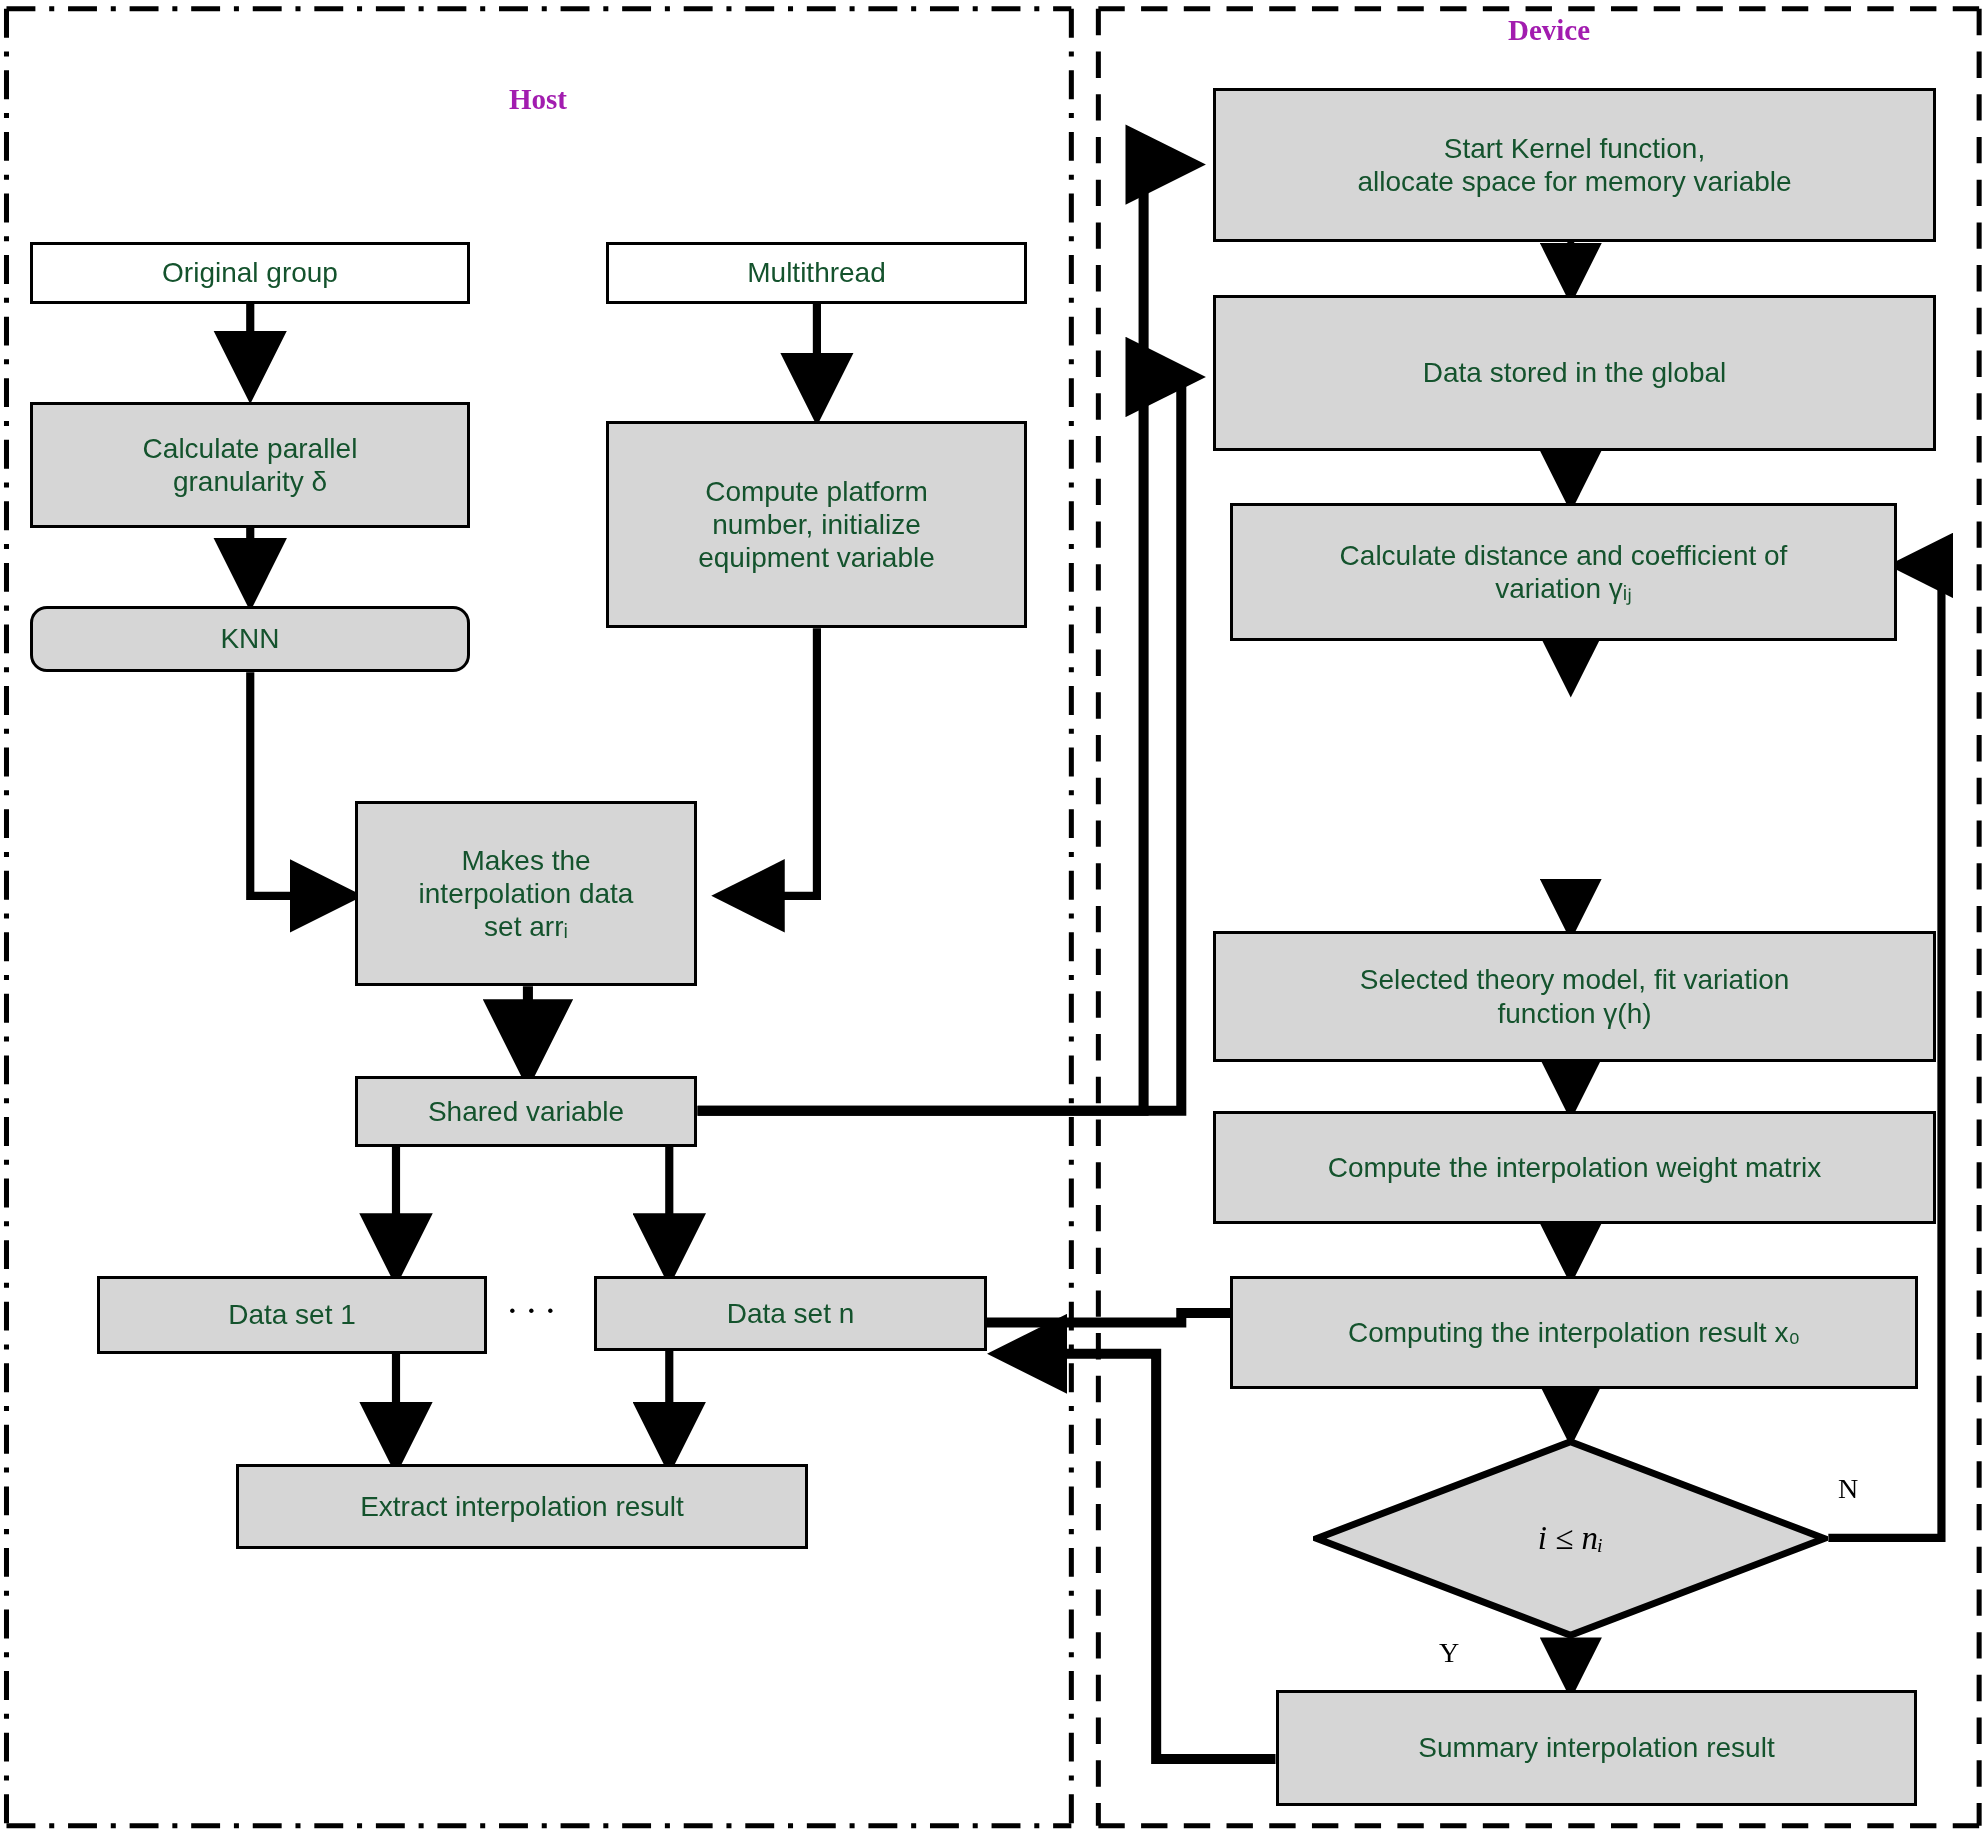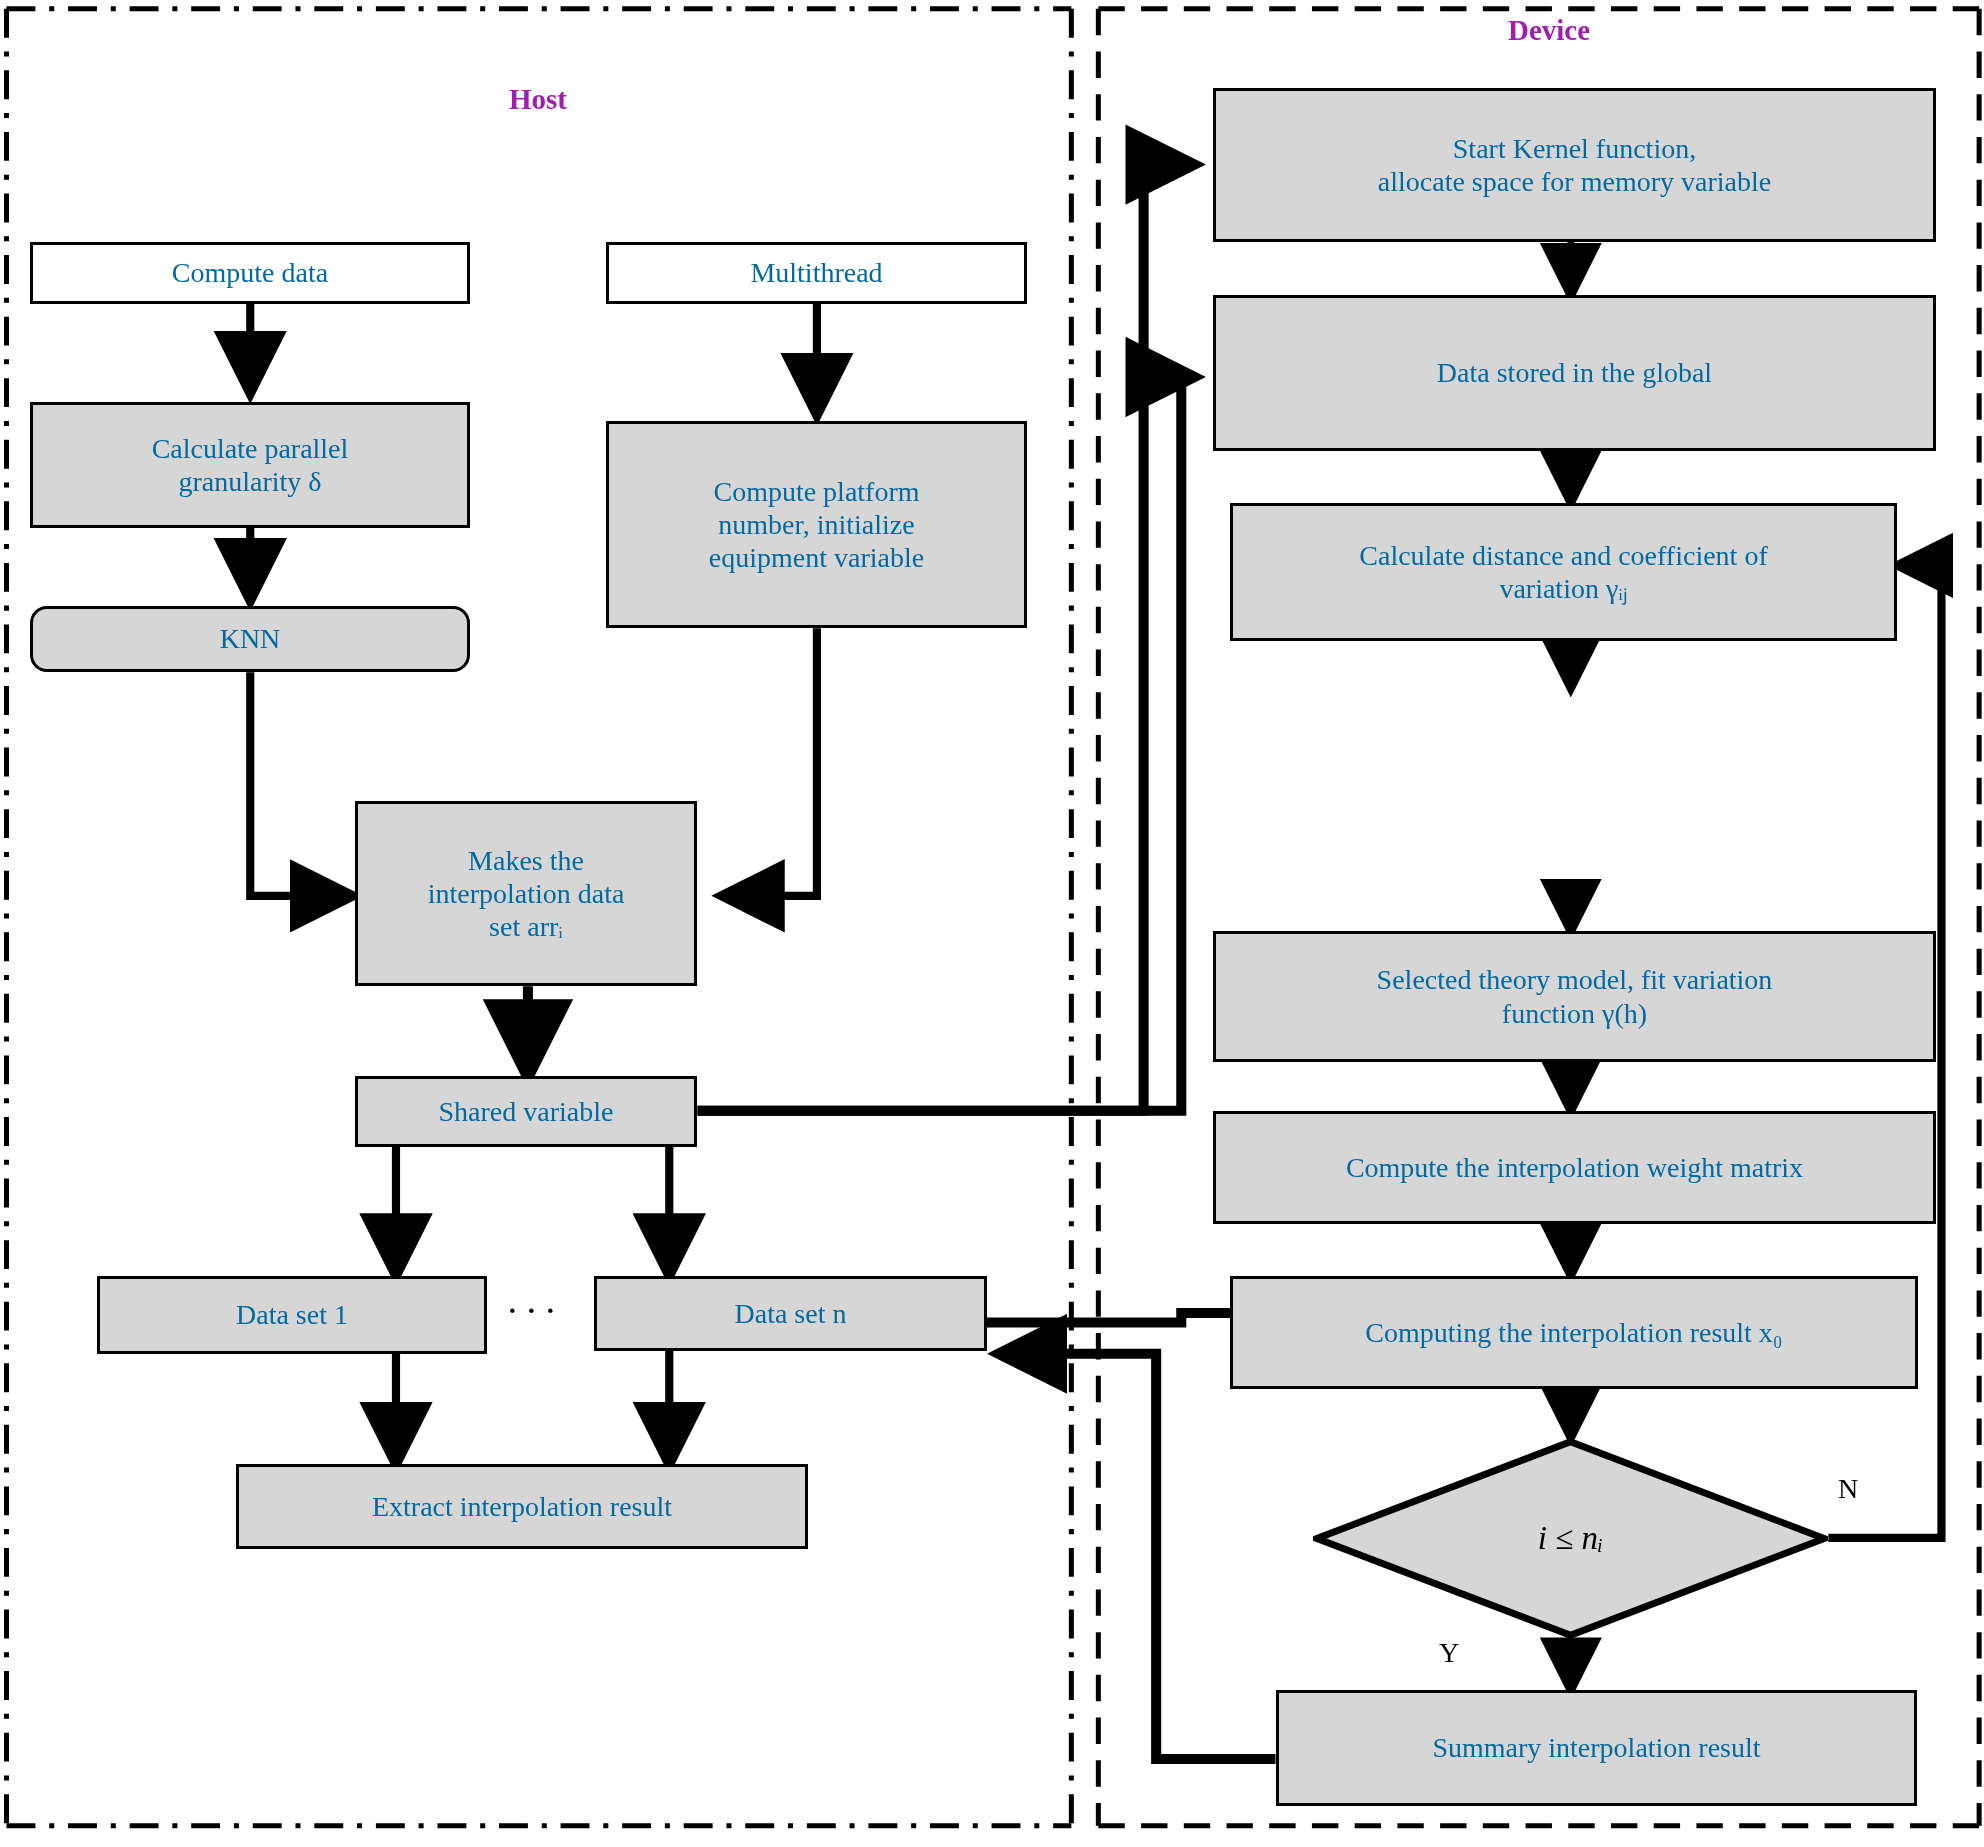--- a/index.html
+++ b/index.html
@@ -1,21 +1,21 @@
 <!DOCTYPE html>
 <html style="font-size:10px"><head>
 <meta charset="utf-8">
 <style>
   html,body{margin:0;padding:0;background:#ffffff;}
   body{font-family:"Liberation Serif", serif;}
   #stage{position:relative;width:1985px;height:1847px;background:#fff;overflow:hidden;}
   svg#wires{position:absolute;left:0;top:0;width:1985px;height:1847px;}
   .node{position:absolute;box-sizing:border-box;border:3.1px solid #000;
         display:flex;align-items:center;justify-content:center;text-align:center;
-        font-family:Liberation Serif, serif;color:#0369a1;line-height:1.18;}
+        font-family:Liberation Sans, sans-serif;color:#14532d;line-height:1.18;}
   .node.shaded{background:#d6d6d6;}
   .node.plain{background:#ffffff;}
   .node .txt{padding:0 6.3px;white-space:pre-line;}
   .lane-title{position:absolute;font-weight:bold;font-family:"Liberation Serif", serif;
               color:#a21caf;font-size:29px;}
   .edge-label{position:absolute;font-family:"Liberation Serif", serif;font-size:28px;color:#000;}
   .dots{position:absolute;font-size:38px;letter-spacing:6.3px;color:#000;
         font-family:"Liberation Serif", serif;}
   .diamond-wrap{position:absolute;}
   .diamond-wrap .dtext{position:absolute;left:0;top:0;width:100%;height:100%;
@@ -95,21 +95,21 @@
       <path stroke-width="11" d="M2500,2610 L2500,2690" marker-end="url(#ahead)"></path>
 
       <path stroke-width="13" d="M2910,2448 L3090,2448 L3090,900 L3020,900" marker-end="url(#aheadBig)"></path>
     </g>
   </svg>
 
   <div class="lane-title" style="left:509px;top:83px;">Host</div>
   <div class="lane-title" style="left:1508px;top:14px;">Device</div>
 
   <div class="node plain" style="left:30px;top:242px;width:440px;height:62px;font-size:28px;">
-    <span class="txt">Compute data</span>
+    <span class="txt">Original group</span>
   </div>
 
   <div class="node shaded" style="left:30px;top:402px;width:440px;height:126px;font-size:28px;">
     <span class="txt">Calculate parallel
 granularity  δ</span>
   </div>
 
   <div class="node shaded" style="left:30px;top:606px;width:440px;height:66px;font-size:28px;border-radius:17px;">
     <span class="txt">KNN</span>
   </div>

